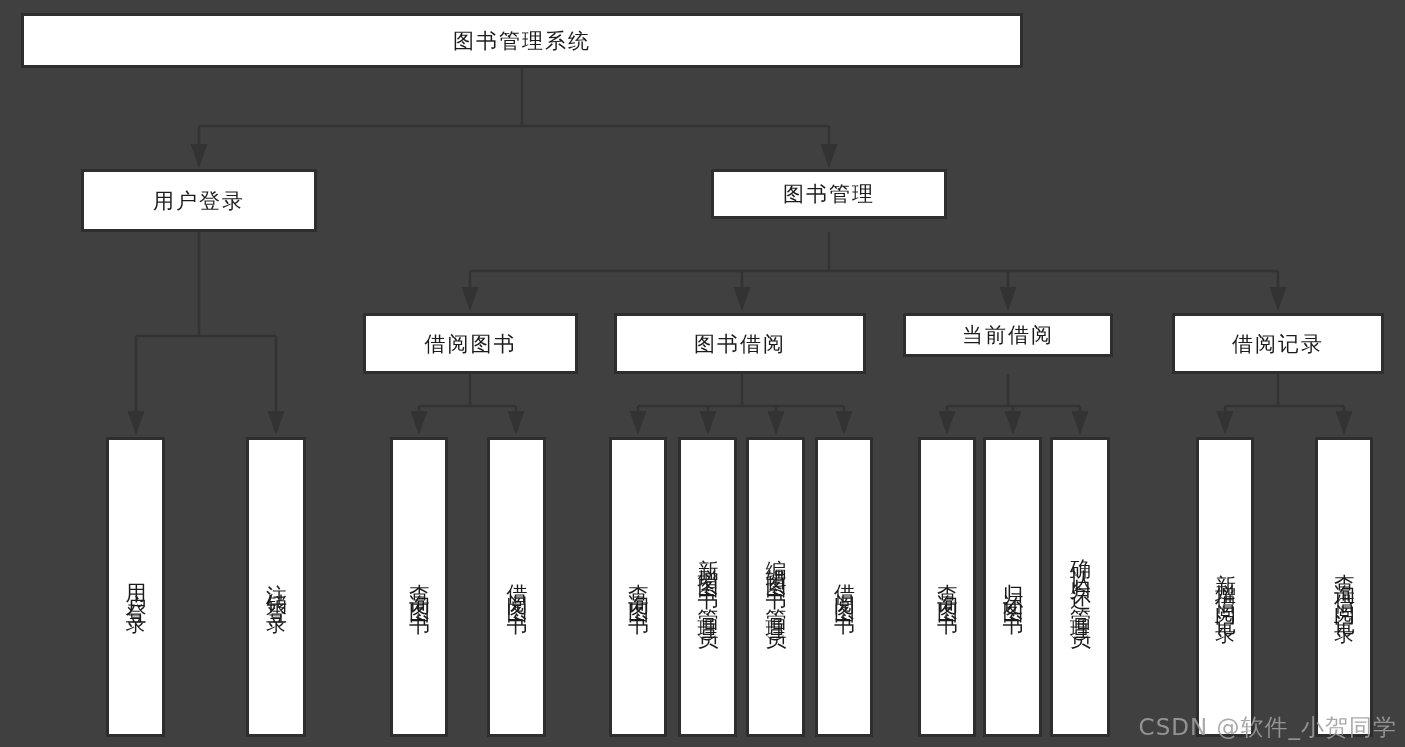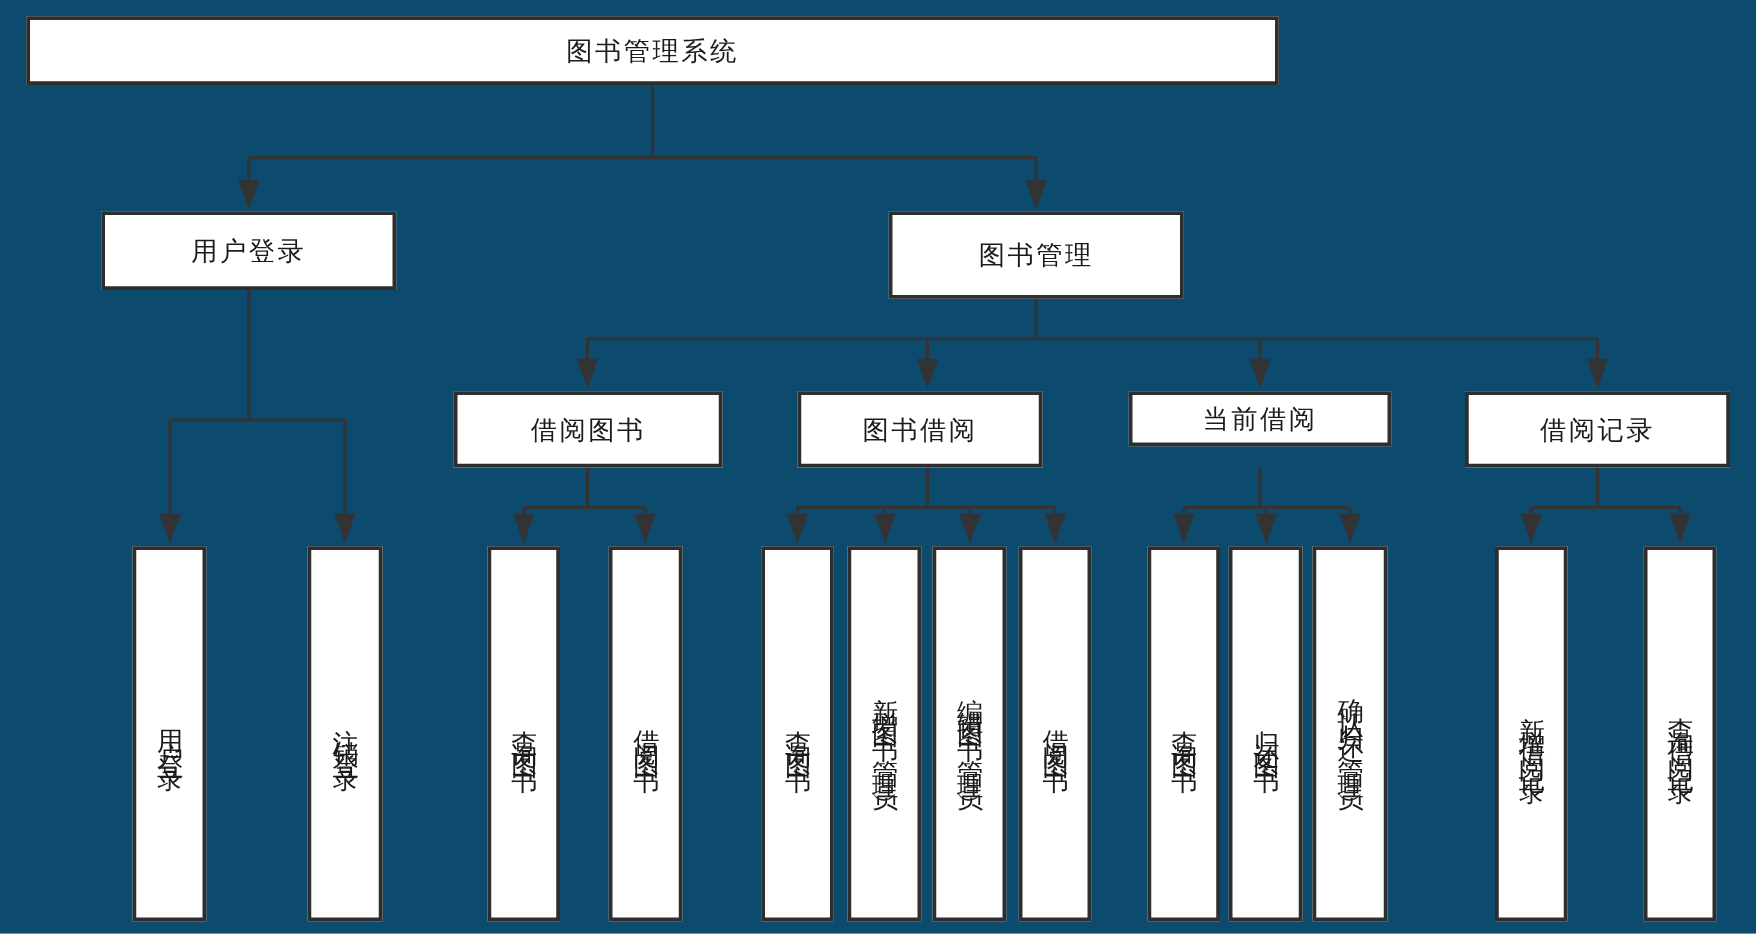--- a/index.html
+++ b/index.html
@@ -1,20 +1,20 @@
 <!DOCTYPE html>
 <html><head>
 <meta charset="utf-8">
 <style>
   html, body { margin: 0; padding: 0; background: #ffffff; }
   .canvas {
     position: relative;
     width: 1405px;
     height: 747px;
-    background: #0c4a6e;
+    background: #404040;
     font-family: "DejaVu Sans", sans-serif;
     overflow: hidden;
   }
   .connectors {
     position: absolute;
     left: 0; top: 0;
     width: 1405px; height: 747px;
   }
   .node {
     position: absolute;
@@ -112,28 +112,28 @@
       M1335.5,411 L1352.5,411 L1344,435 Z"></path>
   </svg>
 
   <div class="node h" style="left:21px; top:13px; width:1002px; height:55px;">
     <span>图书管理系统</span>
   </div>
 
   <div class="node h" style="left:81px; top:169px; width:236px; height:63px;">
     <span>用户登录</span>
   </div>
-  <div class="node h" style="left:711px; top:169px; width:236px; height:70px;">
+  <div class="node h" style="left:711px; top:169px; width:236px; height:50px;">
     <span>图书管理</span>
   </div>
 
   <div class="node h" style="left:363px; top:313px; width:215px; height:61px;">
     <span>借阅图书</span>
   </div>
-  <div class="node h" style="left:638px; top:313px; width:196px; height:61px;">
+  <div class="node h" style="left:614px; top:313px; width:252px; height:61px;">
     <span>图书借阅</span>
   </div>
   <div class="node h" style="left:903px; top:313px; width:210px; height:44px;">
     <span>当前借阅</span>
   </div>
   <div class="node h" style="left:1172px; top:313px; width:212px; height:61px;">
     <span>借阅记录</span>
   </div>
 
   <div class="node v" style="left:106px; top:437px; width:59px; height:300px;">
@@ -173,14 +173,15 @@
     <span>确认归还（管理员）</span>
   </div>
 
   <div class="node v" style="left:1196px; top:437px; width:58px; height:300px;">
     <span>新增借阅记录</span>
   </div>
   <div class="node v" style="left:1315px; top:437px; width:58px; height:300px;">
     <span>查询借阅记录</span>
   </div>
 
+  <div class="watermark">CSDN @软件_小贺同学</div>
 
 </div>
 
 </body></html>

